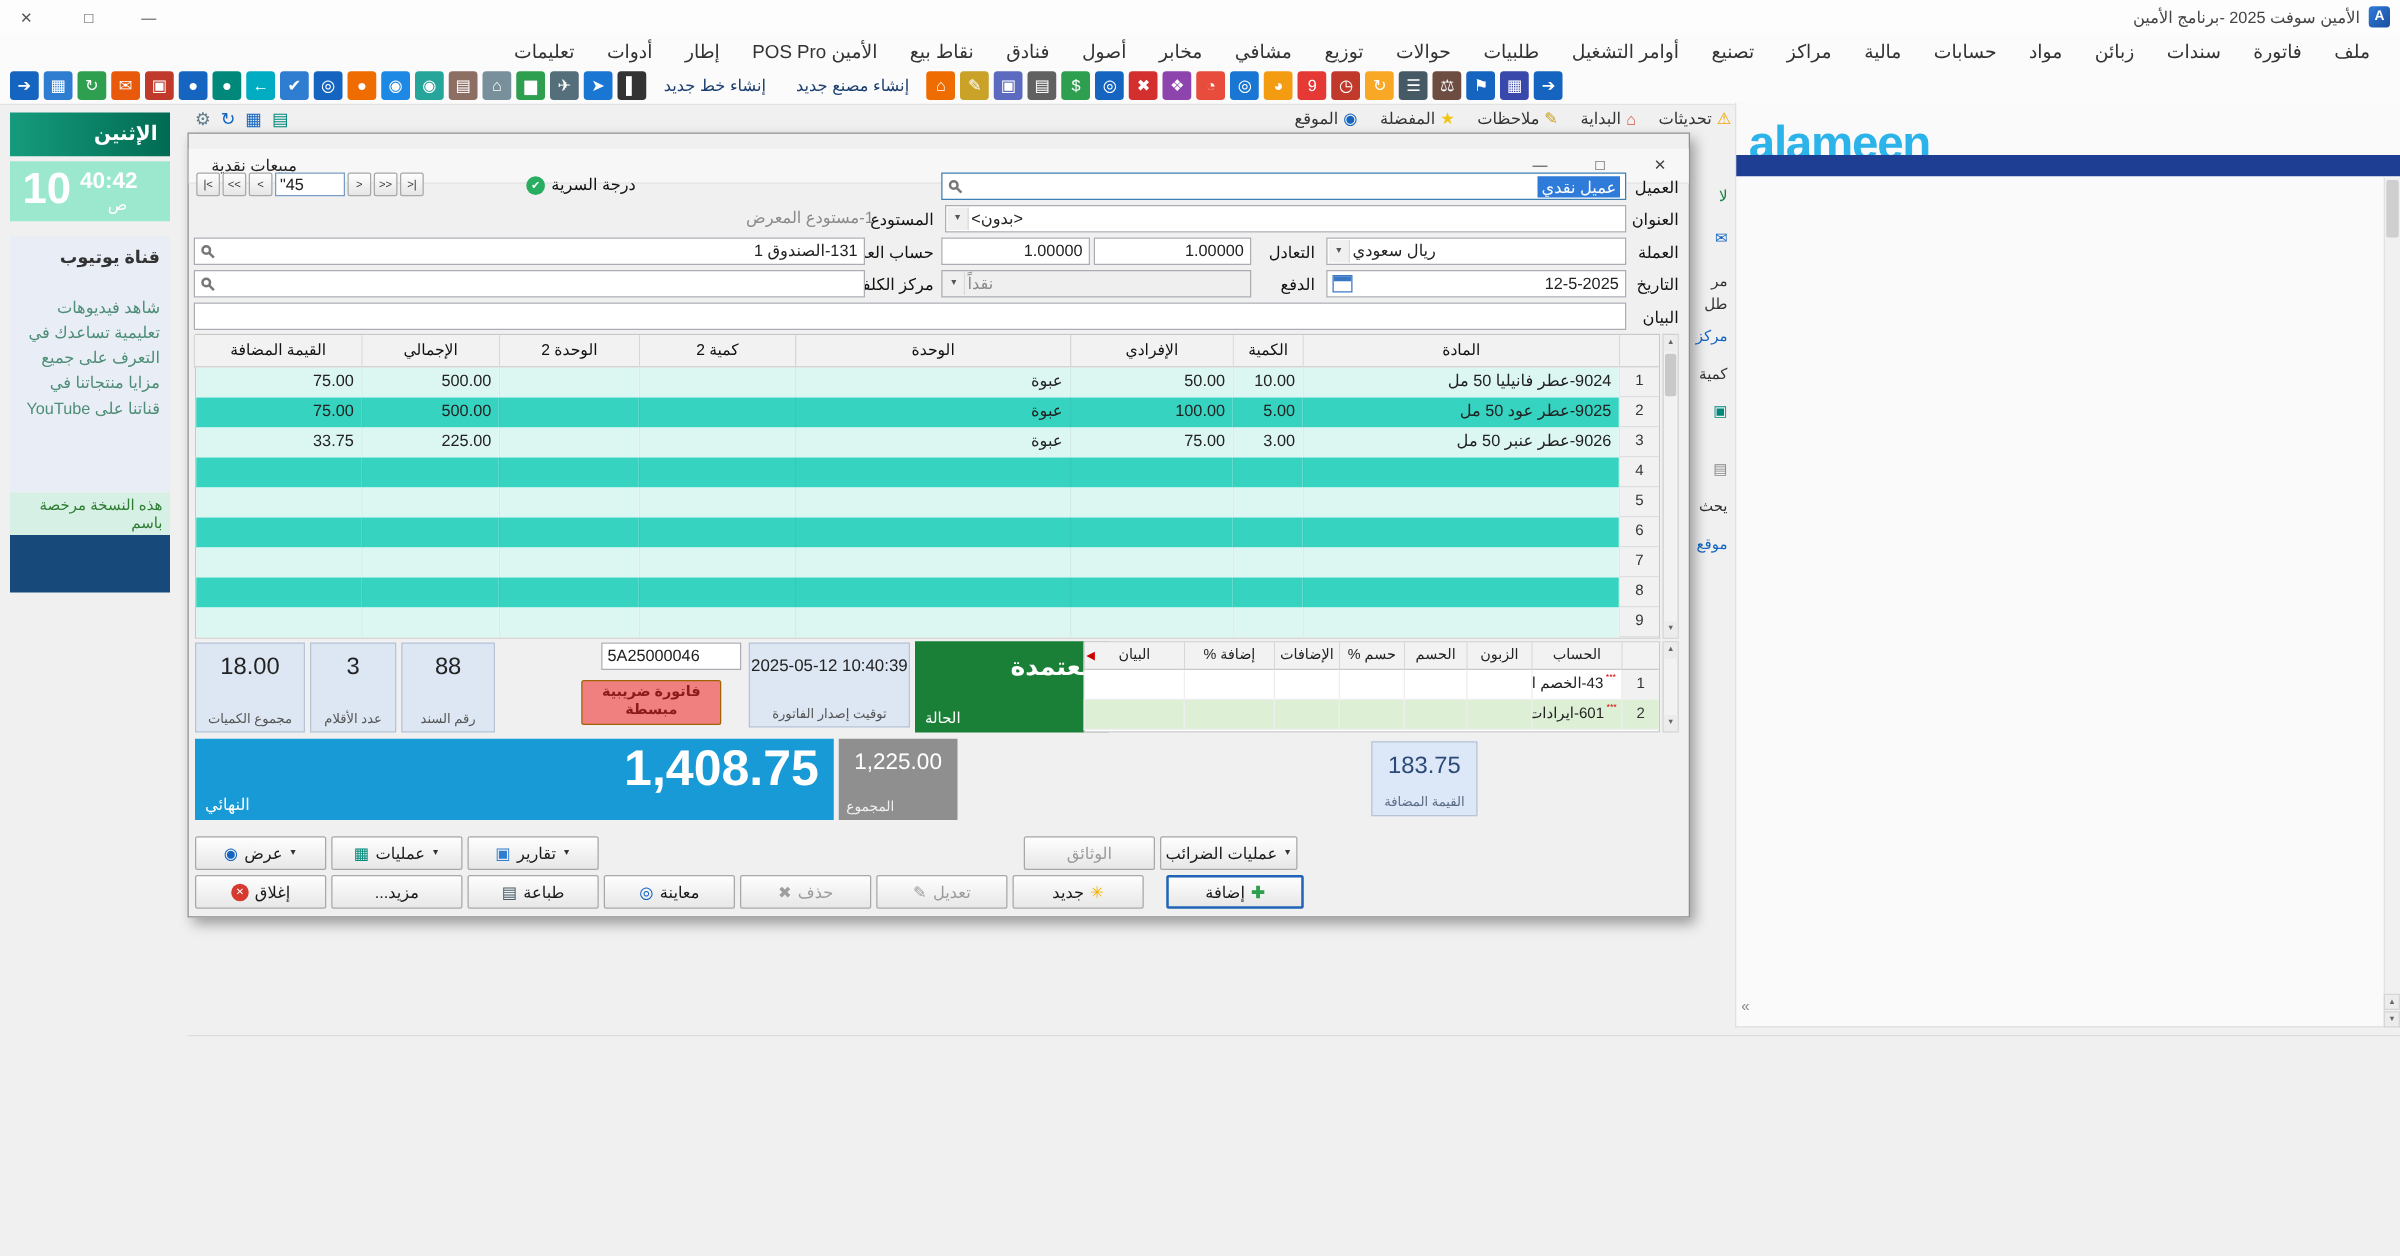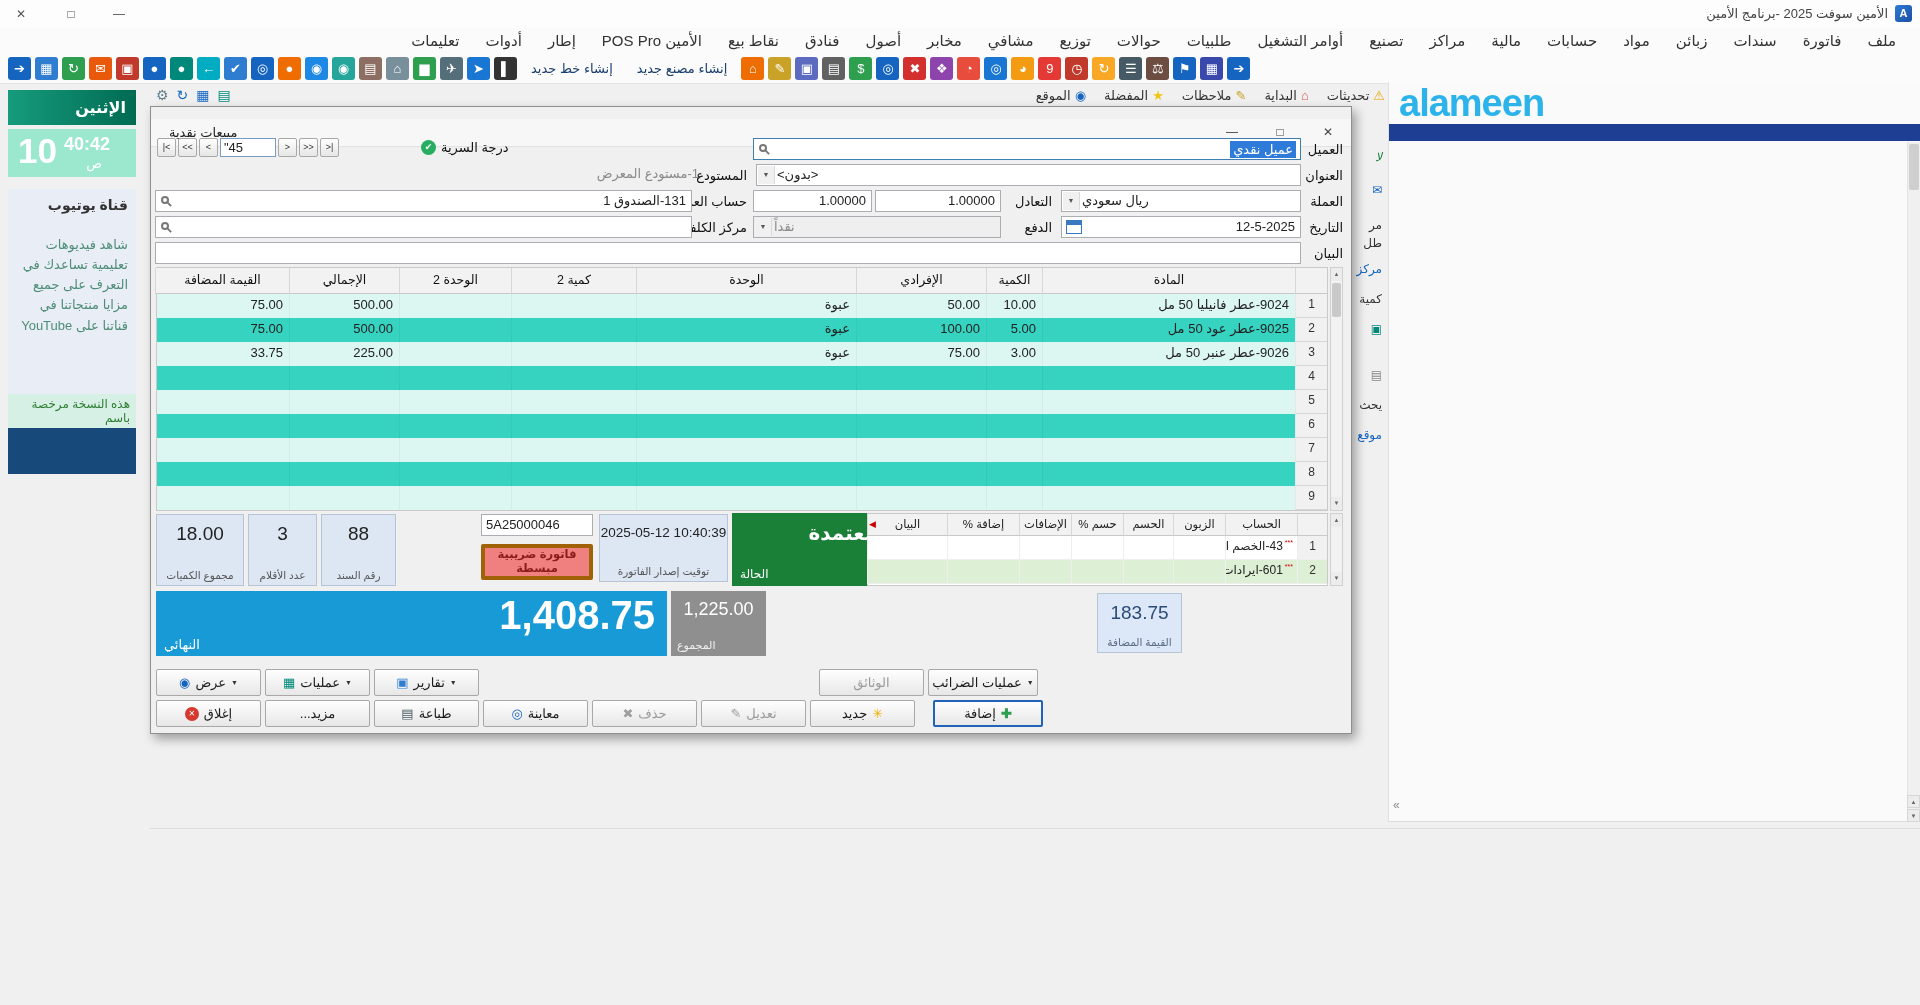--- a/index.html
+++ b/index.html
@@ -45,21 +45,21 @@
 #navybox{height:46px;background:#174a7a}
 
 #midStrip{position:absolute;left:1352px;top:106px;width:36px;height:628px}
 .strip-frag{position:absolute;right:6px;font-size:12px;direction:rtl;white-space:nowrap}
 .strip-frag:nth-child(1){top:44px}.strip-frag:nth-child(2){top:77px}.strip-frag:nth-child(3){top:112px}
 .strip-frag:nth-child(4){top:130px}.strip-frag:nth-child(5){top:156px}.strip-frag:nth-child(6){top:186px}
 .strip-frag:nth-child(7){top:216px}.strip-frag:nth-child(8){top:262px}.strip-frag:nth-child(9){top:292px}
 .strip-frag:nth-child(10){top:322px}
 
 #sideR{position:absolute;left:1388px;top:82px;width:532px;height:740px;background:#fafafa;border-left:1px solid #e0e0e0;border-bottom:1px solid #dcdcdc}
-#logo{position:absolute;left:10px;top:0;font-size:38px;font-weight:bold;color:#2bb3ea;letter-spacing:-1px}
+#logo{position:absolute;left:10px;top:12px;font-size:38px;font-weight:bold;color:#2bb3ea;letter-spacing:-1px}
 #navybar{position:absolute;left:0;top:42px;width:532px;height:17px;background:#1e3e94}
 .vtrack{position:absolute;left:518px;top:60px;width:13px;height:680px;background:#f0f0f0;border-left:1px solid #e2e2e2}
 .vthumb{position:absolute;left:1px;top:2px;width:10px;height:46px;background:#cfcfcf;border-radius:2px}
 .vsa{position:absolute;left:518px;width:13px;height:13px;font-size:6px;color:#666;text-align:center;line-height:13px;background:#ececec;border:1px solid #d6d6d6}
 #vsa-up{top:713px}#vsa-dn{top:727px}
 #collapse{position:absolute;left:4px;top:716px;font-size:12px;color:#888}
 #collapse::before{content:"«"}
 
 #dialog{position:absolute;left:150px;top:106px;width:1202px;height:628px;background:#f0f0f0;border:1px solid #8f8f8f;box-shadow:4px 5px 10px rgba(0,0,0,.35)}
 #dlg-titlebar{position:absolute;left:0;top:12px;width:100%;height:28px;background:#f7f7f7;border-bottom:1px solid #e2e2e2}
@@ -120,21 +120,21 @@
 #grid-vs{left:1179px;top:160px;width:13px;height:244px}
 #acc-vs{left:1179px;top:406px;width:13px;height:73px}
 
 .sumbox{position:absolute;background:#dde7f3;border:1px solid #b7c4d6;text-align:center}
 .sum-val{font-size:19px;color:#222;margin-top:8px;direction:ltr}
 .sum-lbl{position:absolute;bottom:4px;left:0;right:0;font-size:10.5px;color:#555;direction:rtl}
 #sum-qty{left:5px;top:407px;width:88px;height:72px}
 #sum-lines{left:97px;top:407px;width:69px;height:72px}
 #sum-doc{left:170px;top:407px;width:75px;height:72px}
 #inv-no{left:330px;top:407px;width:112px;text-align:left;direction:ltr;padding:0 4px}
-#tax-badge{position:absolute;left:330px;top:437px;width:112px;height:36px;background:#f08080;border:4px solid #a16207;color:#8b1a1a;font-size:11.5px;font-weight:bold;display:flex;align-items:center;justify-content:center;text-align:center;direction:rtl;border-radius:2px;line-height:1.2;padding:2px}
+#tax-badge{position:absolute;left:314px;top:437px;width:112px;height:36px;background:#f08080;border:1px solid #a16207;color:#8b1a1a;font-size:11.5px;font-weight:bold;display:flex;align-items:center;justify-content:center;text-align:center;direction:rtl;border-radius:2px;line-height:1.2;padding:2px}
 #issuebox{left:448px;top:407px;width:129px;height:68px}
 #issuebox .sum-val{font-size:13.5px;margin-top:10px}
 #statusbox{position:absolute;left:581px;top:406px;width:155px;height:73px;background:#1a7f37}
 #status-val{position:absolute;right:10px;top:8px;color:#fff;font-size:20px;font-weight:bold;direction:rtl}
 #status-lbl{position:absolute;left:8px;bottom:5px;color:#fff;font-size:12px;direction:rtl}
 
 #accgrid{position:absolute;left:716px;top:406px;width:461px;height:73px;border:1px solid #c9c9c9;background:#fff}
 .acc-head,.acc-row{display:grid;direction:rtl;grid-template-columns:30px 72px 52px 50px 52px 52px 72px 80px}
 .acc-head{height:22px}
 .ah-cell{background:#f2f2f2;border-left:1px solid #d7d7d7;border-bottom:1px solid #c9c9c9;font-size:11.5px;text-align:center;line-height:21px;direction:rtl;overflow:hidden}
@@ -353,21 +353,21 @@
     <div id="ytbox">
       <div id="yt-title">قناة يوتيوب</div>
       <div id="yt-body">شاهد فيديوهات تعليمية تساعدك في التعرف على جميع مزايا منتجاتنا في قناتنا على YouTube</div>
     </div>
     <div id="licbox">هذه النسخة مرخصة باسم</div>
     <div id="navybox"></div>
   </aside>
 
   <div id="midStrip">
 
-  <span class="strip-frag" style="color: #15803d; font-style: italic;">لا</span>
+  <span class="strip-frag" style="color: #15803d;">لا</span>
       <span class="strip-frag" style="color: rgb(21, 101, 192);">✉</span>
       <span class="strip-frag" style="color: rgb(51, 51, 51);">مر</span>
       <span class="strip-frag" style="color: rgb(51, 51, 51);">طل</span>
       <span class="strip-frag" style="color: rgb(21, 101, 192);">مركز</span>
       <span class="strip-frag" style="color: rgb(51, 51, 51);">كمية</span>
       <span class="strip-frag" style="color: rgb(0, 137, 123);">▣</span>
       <span class="strip-frag" style="color: rgb(136, 136, 136);">▤</span>
       <span class="strip-frag" style="color: rgb(51, 51, 51);">يحث</span>
       <span class="strip-frag" style="color: rgb(21, 101, 192);">موقع</span>
     </div>

